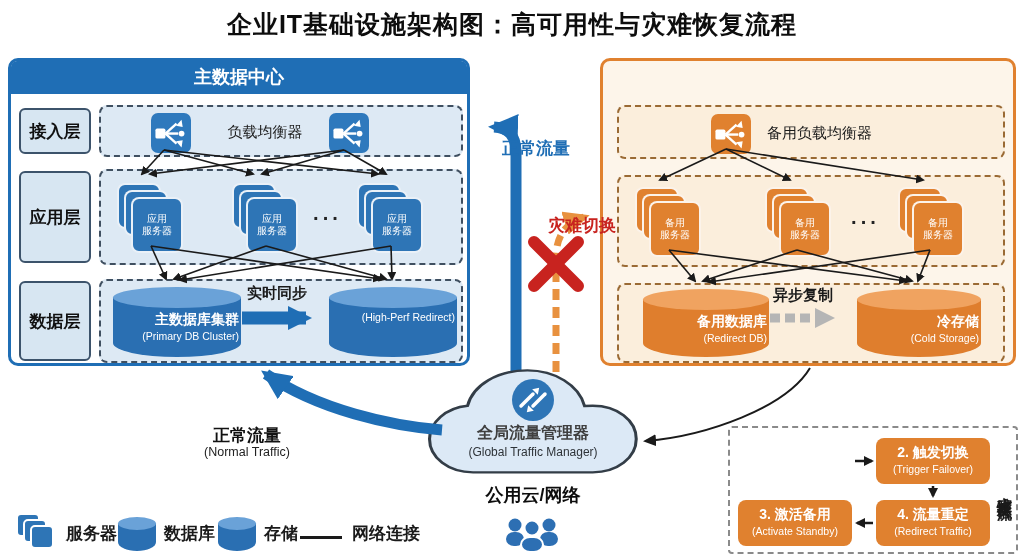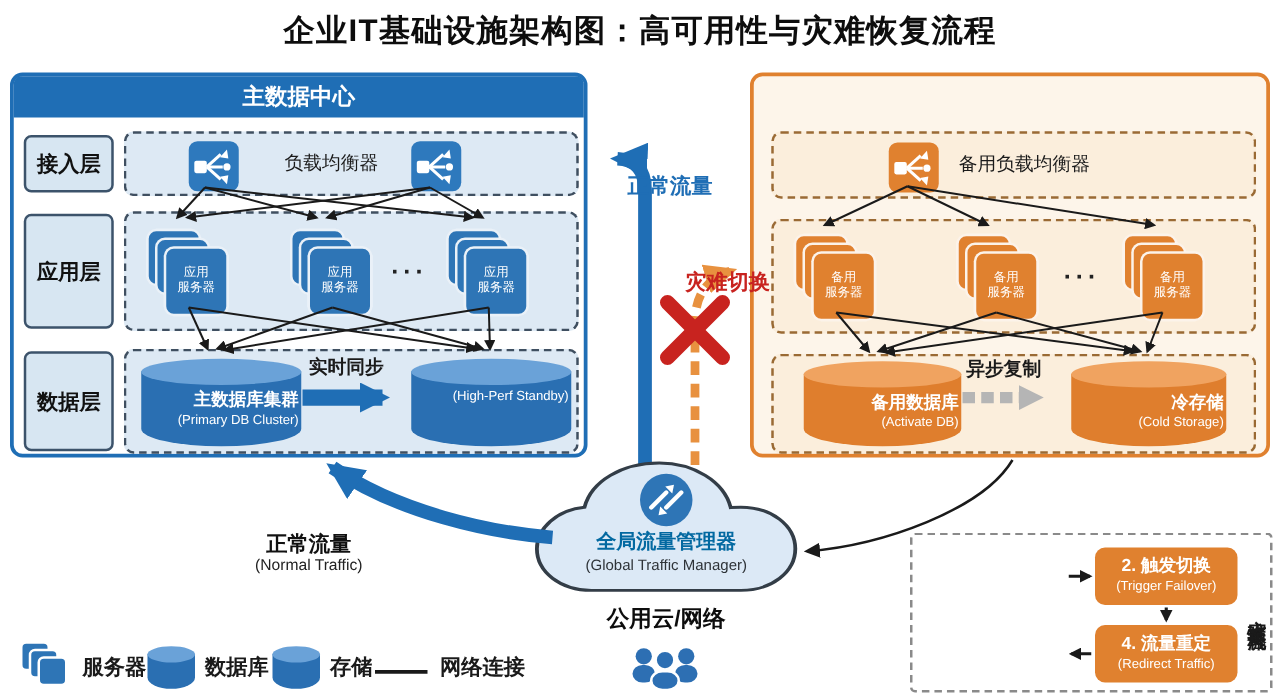--- a/index.html
+++ b/index.html
@@ -26,21 +26,21 @@
   .dashed.bluebg{background:#dde9f4;border:2px dashed #3f4f60;}
   .dashed.orangebg{background:#fbeedc;border:2px dashed #9a6a34;}
 
   
   .lbicon{position:absolute;width:40px;height:40px;border-radius:7px;}
   .lbicon svg{width:100%;height:100%;display:block;}
   .lbicon rect,.lbicon circle,.lbicon polygon{fill:#fff;}
   .lbicon line{stroke:#fff;stroke-width:2.2;}
   .lbicon.bluefill{background:#2e79bd;}
   .lbicon.orangefill{background:#e0812f;}
-  .lb-label{position:absolute;font-size:15px;color:#1a1a1a;font-weight:500;font-family:Liberation Mono, monospace;}
+  .lb-label{position:absolute;font-size:15px;color:#1a1a1a;font-weight:500;}
 
   
   .stack{position:absolute;width:66px;height:70px;}
   .stack .card{position:absolute;border-radius:8px;border:2px solid rgba(255,255,255,.9);box-sizing:border-box;}
   .stack .b1{left:0;top:0;width:44px;height:46px;}
   .stack .b2{left:7px;top:7px;width:44px;height:46px;}
   .stack .front{left:14px;top:14px;width:52px;height:56px;color:#fff;display:flex;align-items:center;
                 justify-content:center;text-align:center;font-size:10px;line-height:1.25;white-space:pre-line;}
   .stack.bluefill .card{background:#2e75b6;}
   .stack.orangefill .card{background:#e0812f;}
@@ -59,21 +59,21 @@
   .cyl.small .cyl-body{top:6px;border-radius:0 0 50% 50%/0 0 9px 9px;}
 
   
   svg.overlay{position:absolute;left:0;top:0;pointer-events:none;}
 
   .flow-label{position:absolute;text-align:center;font-weight:bold;margin-top:32px;}
   .sync-label{position:absolute;text-align:center;font-weight:bold;font-size:15px;color:#1a1a1a;}
 
   
   .cloud-cn{position:absolute;left:433px;top:423px;width:200px;text-align:center;
-            font-size:16px;font-weight:bold;color:#0369a1;}
+            font-size:16px;font-weight:bold;color:#404040;}
   .cloud-en{position:absolute;left:433px;top:445px;width:200px;text-align:center;font-size:12px;color:#2e3338;}
   .cloud-caption{position:absolute;left:443px;top:483px;width:180px;text-align:center;
                  font-size:18px;font-weight:800;color:#0d0d0d;}
 
   
   .process{position:absolute;left:728px;top:426px;width:290px;height:128px;background:#fff;
            border:2px dashed #8a8a8a;border-radius:4px;box-sizing:border-box;}
   .step{position:absolute;width:114px;height:46px;background:#e0812f;border-radius:8px;color:#fff;
         text-align:center;box-sizing:border-box;padding-top:4px;}
   .step .cn{font-size:14px;font-weight:bold;line-height:20px;}
@@ -158,21 +158,21 @@
         <div class="cyl-top"></div>
         <div class="cyl-text">
           <div class="cn">主数据库集群</div>
           <div class="en">(Primary DB Cluster)</div>
         </div>
       </div>
       <div class="cyl bluefill" style="left:228px;top:6px;width:128px;height:70px;">
         <div class="cyl-body"></div>
         <div class="cyl-top"></div>
         <div class="cyl-text">
-          <div class="en">(High-Perf Standby)</div>
+          <div class="en">(High-Perf Redirect)</div>
         </div>
       </div>
     </div>
   </div>
 
   <div class="panel orange">
 
     <div class="dashed orangebg" style="left:14px;top:44px;width:388px;height:54px;">
       <div class="lbicon orangefill" style="left:92px;top:7px;">
         <svg viewBox="0 0 36 36">
@@ -209,21 +209,21 @@
 服务器</div>
       </div>
     </div>
 
     <div class="dashed orangebg" style="left:14px;top:222px;width:388px;height:80px;">
       <div class="cyl orangefill" style="left:24px;top:4px;width:126px;height:68px;">
         <div class="cyl-body"></div>
         <div class="cyl-top"></div>
         <div class="cyl-text">
           <div class="cn">备用数据库</div>
-          <div class="en">(Activate DB)</div>
+          <div class="en">(Redirect DB)</div>
         </div>
       </div>
       <div class="cyl orangefill" style="left:238px;top:4px;width:124px;height:68px;">
         <div class="cyl-body"></div>
         <div class="cyl-top"></div>
         <div class="cyl-text">
           <div class="cn">冷存储</div>
           <div class="en">(Cold Storage)</div>
         </div>
       </div>
@@ -328,20 +328,24 @@
 
   <div class="cloud-cn">全局流量管理器</div>
   <div class="cloud-en">(Global Traffic Manager)</div>
   <div class="cloud-caption">公用云/网络</div>
 
   <div class="process">
     <div class="step" style="left:146px;top:10px;">
       <div class="cn">2. 触发切换</div>
       <div class="en">(Trigger Failover)</div>
     </div>
+    <div class="step" style="left:8px;top:72px;">
+      <div class="cn">3. 激活备用</div>
+      <div class="en">(Activate Standby)</div>
+    </div>
     <div class="step" style="left:146px;top:72px;">
       <div class="cn">4. 流量重定</div>
       <div class="en">(Redirect Traffic)</div>
     </div>
     <svg width="286" height="124">
       <defs>
         <marker id="pm" markerUnits="userSpaceOnUse" markerWidth="10" markerHeight="10" refX="8" refY="5" orient="auto">
             <path d="M0,0 L10,5 L0,10 Z" fill="#1a1a1a"></path>
           </marker>
       </defs>

